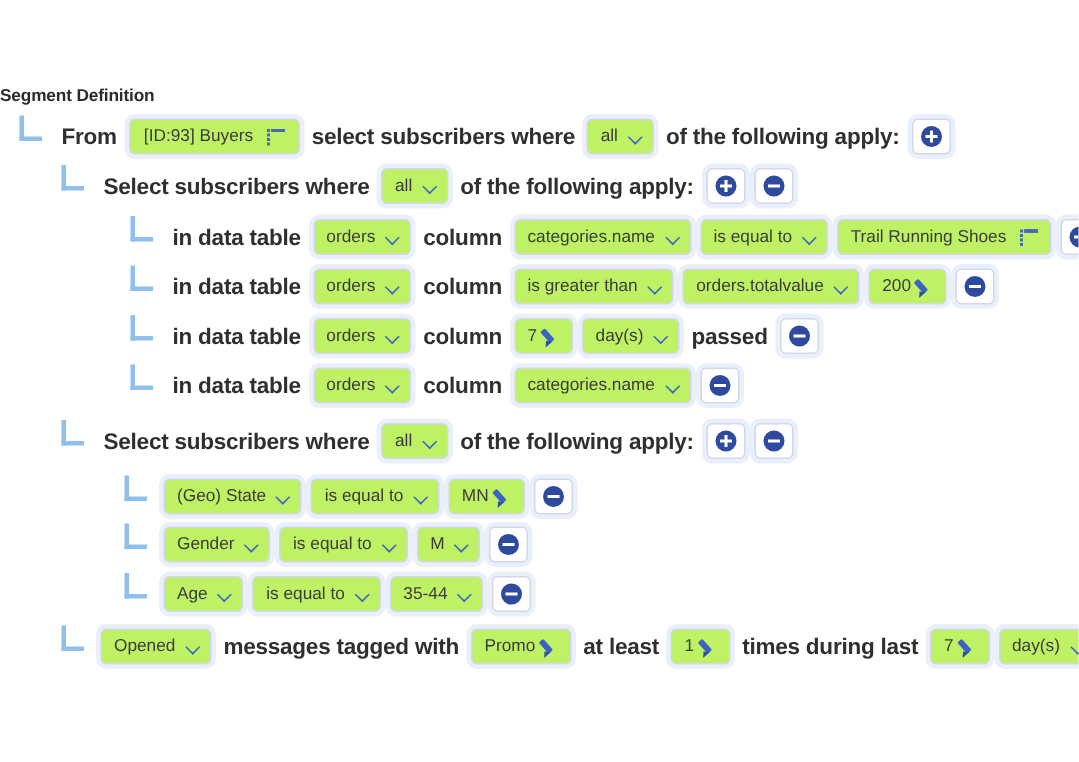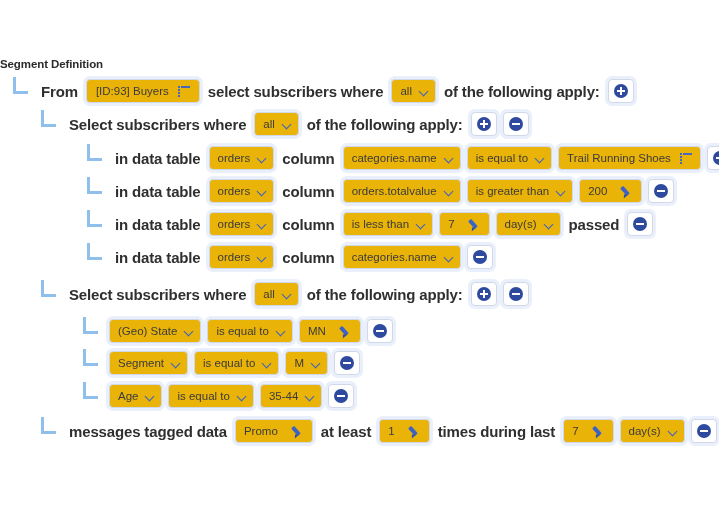--- a/index.html
+++ b/index.html
@@ -68,30 +68,30 @@
   }
 
   
   .ctl {
     display: inline-flex;
     align-items: center;
     justify-content: center;
     height: 24px;
     border: 1px solid #d2d8e8;
     border-radius: 4px;
-    background: #eab308;
+    background: #bef264;
     font-size: 11.5px;
     color: #3b3b3b;
     padding: 0 8px;
     margin: 0 3px;
     box-shadow: 0 0 0 3px rgba(229,236,250,0.85);
   }
   .ctl.select { padding-right: 6px; }
   .ctl .lbl { margin-right: 7px; }
-  .ctl.num .lbl { margin-right: 13px; }
+  .ctl.num .lbl { margin-right: 2px; }
 
   .caret {
     width: 9px; height: 9px;
     flex: 0 0 9px;
     position: relative;
     margin-left: 1px;
   }
   .caret::before {
     content: "";
     position: absolute;
@@ -279,48 +279,44 @@
 
   <div class="row" style="left:84px; top:178px;">
     <span class="elbow"></span>
     <span class="txt">in data table</span>
     <span class="ctl select" style="min-width:62px;">
       <span class="lbl">orders</span>
       <span class="caret"></span>
     </span>
     <span class="txt">column</span>
     <span class="ctl select">
+      <span class="lbl">is greater than</span>
+      <span class="caret"></span>
+    </span>
+    <span class="ctl select">
       <span class="lbl">orders.totalvalue</span>
-      <span class="caret"></span>
-    </span>
-    <span class="ctl select">
-      <span class="lbl">is greater than</span>
       <span class="caret"></span>
     </span>
     <span class="ctl num">
       <span class="lbl">200</span>
       <span class="ico-pencil"></span>
     </span>
     <span class="circbtn">
         <span class="circ"></span>
       </span>
   </div>
 
   <div class="row" style="left:84px; top:211px;">
     <span class="elbow"></span>
     <span class="txt">in data table</span>
     <span class="ctl select" style="min-width:62px;">
       <span class="lbl">orders</span>
       <span class="caret"></span>
     </span>
     <span class="txt">column</span>
-    <span class="ctl select">
-      <span class="lbl">is less than</span>
-      <span class="caret"></span>
-    </span>
     <span class="ctl num">
       <span class="lbl">7</span>
       <span class="ico-pencil"></span>
     </span>
     <span class="ctl select">
       <span class="lbl">day(s)</span>
       <span class="caret"></span>
     </span>
     <span class="txt">passed</span>
     <span class="circbtn">
@@ -376,21 +372,21 @@
       <span class="ico-pencil"></span>
     </span>
     <span class="circbtn">
         <span class="circ"></span>
       </span>
   </div>
 
   <div class="row" style="left:80px; top:350px;">
     <span class="elbow"></span>
     <span class="ctl select">
-      <span class="lbl">Segment</span>
+      <span class="lbl">Gender</span>
       <span class="caret"></span>
     </span>
     <span class="ctl select">
       <span class="lbl">is equal  to</span>
       <span class="caret"></span>
     </span>
     <span class="ctl select">
       <span class="lbl">M</span>
       <span class="caret"></span>
     </span>
@@ -413,21 +409,25 @@
       <span class="lbl">35-44</span>
       <span class="caret"></span>
     </span>
     <span class="circbtn">
         <span class="circ"></span>
       </span>
   </div>
 
   <div class="row" style="left:38px; top:418px;">
     <span class="elbow"></span>
-    <span class="txt">messages tagged data</span>
+    <span class="ctl select">
+      <span class="lbl">Opened</span>
+      <span class="caret"></span>
+    </span>
+    <span class="txt">messages tagged with</span>
     <span class="ctl num">
       <span class="lbl">Promo</span>
       <span class="ico-pencil"></span>
     </span>
     <span class="txt">at least</span>
     <span class="ctl num">
       <span class="lbl">1</span>
       <span class="ico-pencil"></span>
     </span>
     <span class="txt">times during last</span>

